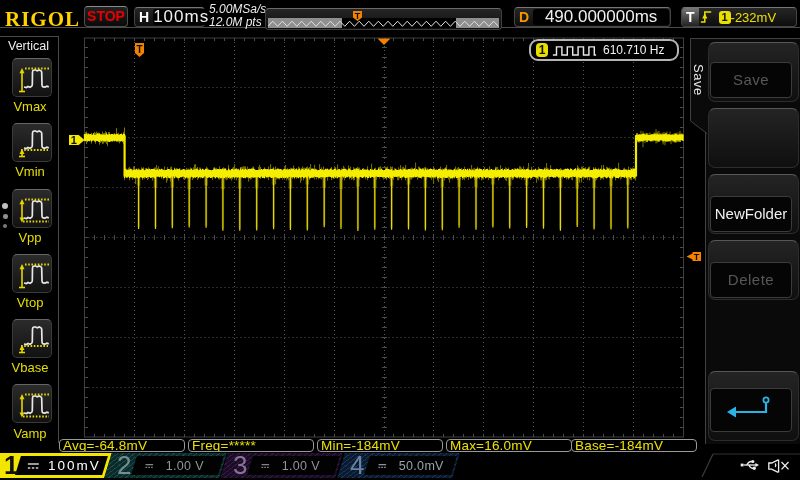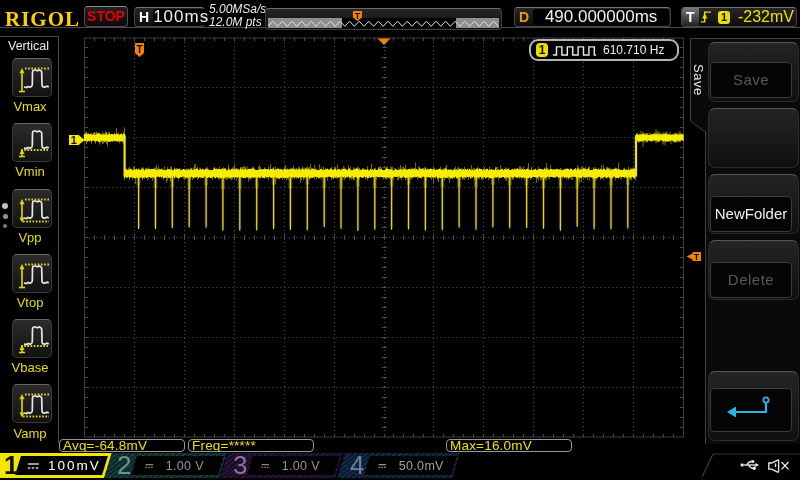--- a/index.html
+++ b/index.html
@@ -151,21 +151,21 @@
       <span class="tag" style="color:#f59500">D</span>
       <div class="pill" style="width:136px">490.000000ms</div>
     </div>
     <div class="hgrp" id="tgrp" style="padding-right:2px">
       <span class="tag" style="color:#fff;background:linear-gradient(180deg,#777,#222);height:18px;line-height:18px;border-radius:3px 0 0 3px">T</span>
       <svg width="13" height="14" viewBox="0 0 13 14" style="margin-left:1px">
         <path d="M0.8 12h4V2h6.4" stroke="#e8df00" stroke-width="1.5" fill="none"></path>
         <path d="M4.8 3.2l-2.6 5.4h5.2z" fill="#e8df00"></path>
       </svg>
       <div style="background:#e8df00;color:#111;border-radius:3px;width:12px;height:13px;font-size:11px;font-weight:bold;text-align:center;line-height:13px;margin-left:6px">1</div>
-      <div style="color:#ece000;font-size:16px;margin-left:8px">-232mV</div>
+      <div style="color:#ece000;font-size:13px;">-232mV</div>
     </div>
   </div>
 
   <div id="lmenu">
     <div class="bord"></div>
     <div id="ltitle">Vertical</div>
     <div class="libtn" style="top:26px"><svg width="40" height="39" viewBox="0 0 40 39">
           <path d="M11 28 l2.5 .5 l1.5 -1 l2 .8 l1.3 -.8 q.8 -.2 1 -1.8 L19.5 13 q.2 -1.6 1.2 -1.8 l1.5 -.4 l2 1.1 l2 -.9 l1.6 .7 q.8 .3 .9 1.6 L29 25.8 q.2 1.8 1.1 2 l1.9 .4 l1.8 -1 l2 .7" stroke="#e8e8e8" stroke-width="1.7" fill="none"></path>
           <line x1="12" y1="9.5" x2="36" y2="9.5" stroke="#e6d600" stroke-width="1.8" stroke-dasharray="1.6 1.6"></line>
           <line x1="9" y1="13" x2="9" y2="32" stroke="#e6d600" stroke-width="1.6"></line>
@@ -245,21 +245,23 @@
   <div id="popup">
     <div class="one">1</div>
     <svg width="45" height="13" viewBox="0 0 50 14">
       <path d="M1 12h4V3h6v9h6V3h6v9h6V3h6v9h6V3h6v9h2" stroke="#e8e8e8" stroke-width="1.6" fill="none"></path>
     </svg>
     <div class="freq">610.710 Hz</div>
   </div>
 
   <div class="meas" style="left:59px">Avg=-64.8mV</div>
 <div class="meas" style="left:188px">Freq=*****</div>
+<div class="meas" style="left:317px">Min=-184mV</div>
 <div class="meas" style="left:446px">Max=16.0mV</div>
+<div class="meas" style="left:571px">Base=-184mV</div>
 
   <div id="chbar">
 
 <div class="ch" style="left:-12px;width:119.5px;background:#f2e600">
   <div class="chin" style="left:29.7px;width:87px;background:#000;padding-left:9px">
           <span style="color:#ddd;display:flex;align-items:center">
             <svg width="13" height="8" viewBox="0 0 13 8" style="margin:0 8px 0 0;flex:none">
               <line x1="1" y1="2" x2="12" y2="2" stroke="#cfcfcf" stroke-width="1.6"></line>
               <line x1="1" y1="6" x2="12" y2="6" stroke="#cfcfcf" stroke-width="1.6" stroke-dasharray="2.4 1.6"></line>
             </svg>

